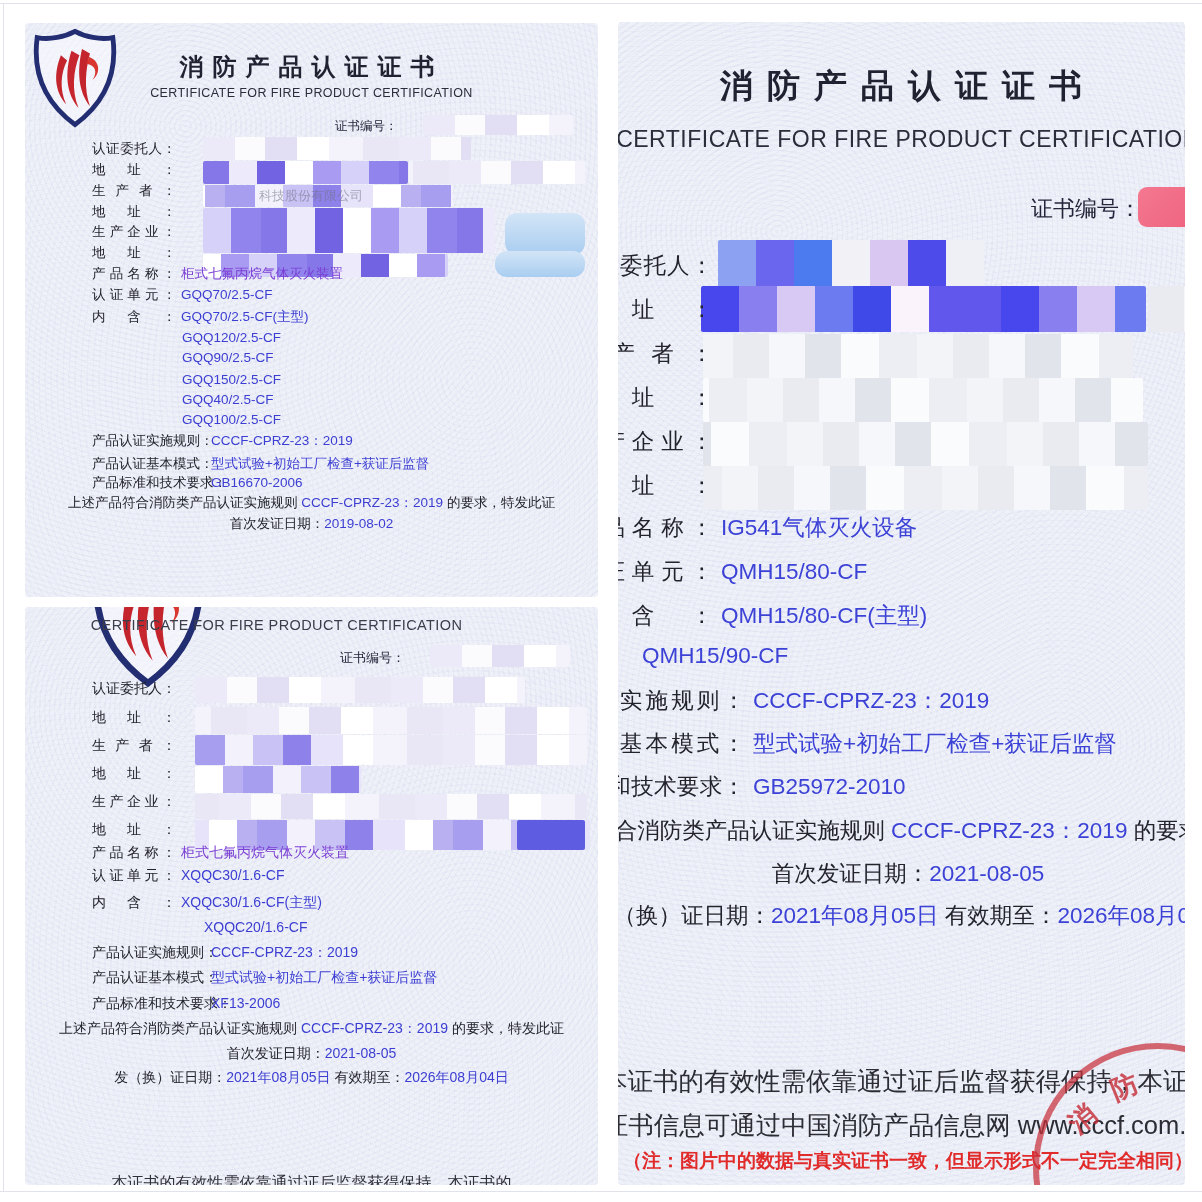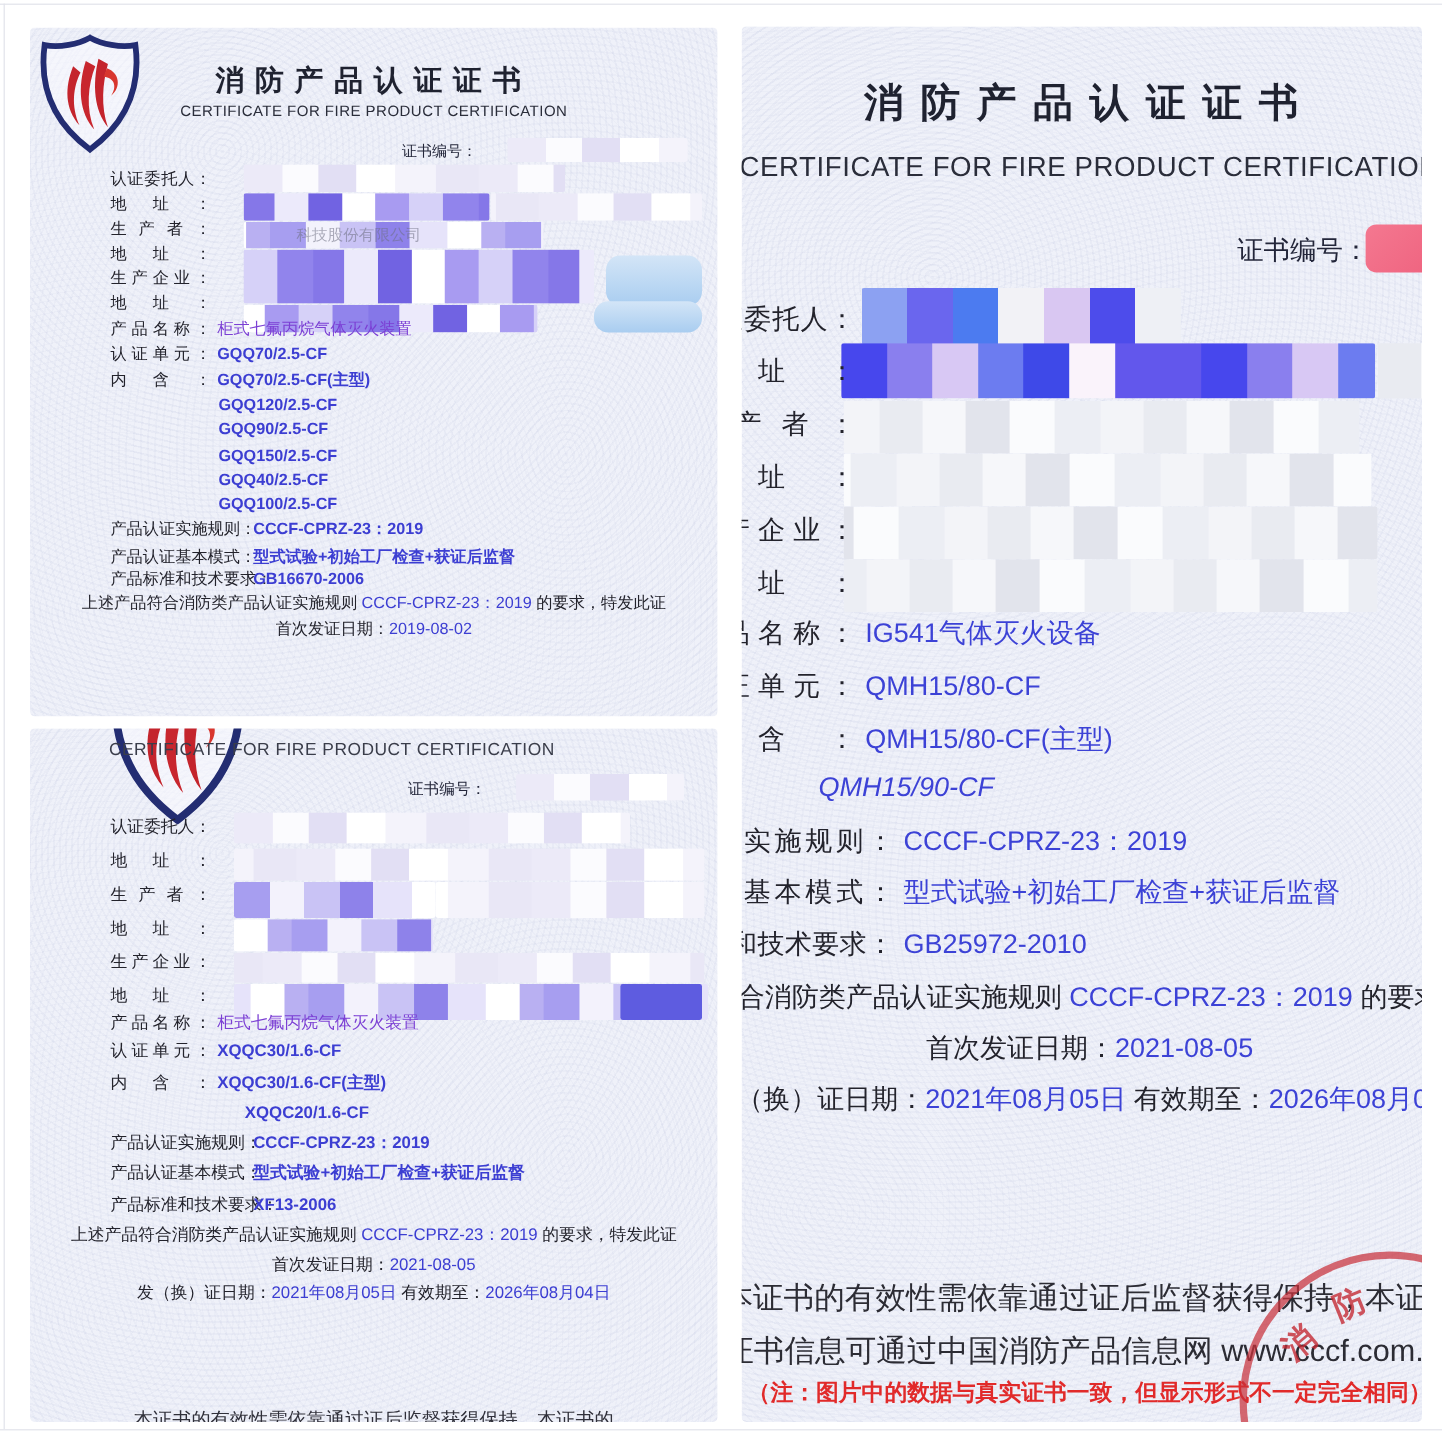--- a/index.html
+++ b/index.html
@@ -24,38 +24,38 @@
   .p-r {left:618px;top:22px;width:567px;height:1163px;}
 
   
   .ctitle{position:absolute;left:0;right:0;text-align:center;font-weight:600;color:#1f2230;}
   .csub{position:absolute;left:0;right:0;text-align:center;color:#2a2d3a;}
   .certno{position:absolute;white-space:nowrap;color:#23263a;}
   .fr{position:absolute;white-space:nowrap;left:67px;height:20px;}
   .lb{display:inline-block;text-align:justify;text-align-last:justify;color:#23232c;vertical-align:baseline;}
   .lb.s{width:84px;}
   .lb.l{width:114px;}
-  .vv{color:#3c3ed2;margin-left:5px;font-weight:bold;}
+  .vv{color:#3c3ed2;margin-left:5px;}
   .vp{color:#7b3fd4;margin-left:5px;}
   .off-s{margin-left:90px;}
   .off-s2{margin-left:112px;}
   .cr{position:absolute;left:0;right:0;text-align:center;white-space:nowrap;}
   .dk{color:#23232c;} .bl-t{color:#3c3ed2;}
   .cert-s{font-size:13.5px;}
   .footer-cut{position:absolute;left:0;right:0;text-align:center;color:#30303a;font-size:16px;white-space:nowrap;}
 
   
   .rinner{position:absolute;left:-125px;top:0;width:830px;height:100%;font-size:22.5px;}
   .rfr{position:absolute;white-space:nowrap;left:80px;height:34px;}
   .rfr-l{left:24px;}
   .rlb{display:inline-block;text-align:justify;text-align-last:justify;color:#23232c;}
   .rlb.s{width:140px;}
   .rlb.l{width:228px;}
   .rvv{color:#3c42d6;margin-left:8px;}
-  .off-r{margin-left:109px;font-style:italic;}
+  .off-r{margin-left:69px;}
   .rcr{position:absolute;left:0;right:0;text-align:center;white-space:nowrap;}
   .rfoot{position:absolute;left:0;right:0;text-align:center;white-space:nowrap;color:#2c2c34;font-size:25.5px;font-weight:500;}
   .rnote{position:absolute;left:0;right:0;text-align:center;white-space:nowrap;color:#e12a2a;font-size:19px;font-weight:700;}
 
   
   .mos{position:absolute;border-radius:2px;background-size:196px 100%;}
   .mA{background-image:repeating-linear-gradient(90deg,#8577e8 0 26px,#eceafb 26px 54px,#7163e2 54px 82px,#ffffff 82px 110px,#a89bf1 110px 138px,#d6d1f8 138px 166px,#9184ec 166px 196px);}
   .mB{background-image:repeating-linear-gradient(90deg,#a79ef0 0 30px,#f3f2fc 30px 58px,#c9c3f5 58px 88px,#8e82ea 88px 116px,#e6e3fa 116px 148px,#ffffff 148px 176px,#b9b0f2 176px 196px);}
   .mC{background-image:repeating-linear-gradient(90deg,#eceaf8 0 32px,#fbfbfe 32px 62px,#e2dff4 62px 94px,#ffffff 94px 126px,#f4f3fb 126px 160px,#e9e7f6 160px 196px);}
   .mD{background-size:268px 100%;background-image:repeating-linear-gradient(90deg,#8ca1f2 0 38px,#6a66ee 38px 76px,#4c7bf0 76px 114px,#f2f2f6 114px 152px,#d9c7f2 152px 190px,#4d4ceb 190px 228px,#eef0f5 228px 268px);}
@@ -95,21 +95,21 @@
   </div>
   <div class="ctitle" style="top:28px;font-size:24px;letter-spacing:9px;">消防产品认证证书</div>
   <div class="csub" style="top:63px;font-size:12.5px;letter-spacing:.4px;">CERTIFICATE FOR FIRE PRODUCT CERTIFICATION</div>
   <div class="certno" style="left:310px;top:95px;font-size:12.5px;">证书编号：</div>
   <div class="mos mC" style="left:398px;top:92px;width:150px;height:20px;"></div>
 
   <div class="mos mC" style="left:178px;top:114px;width:268px;height:23px;"></div>
   <div class="mos mA" style="left:178px;top:138px;width:205px;height:23px;"></div>
   <div class="mos mC" style="left:384px;top:138px;width:176px;height:23px;background-position:40px 0;"></div>
   <div class="mos mB" style="left:178px;top:162px;width:250px;height:22px;background-position:22px 0;"></div>
-  <div class="ghost" style="left:222px;top:164px;">科技股份有限公司</div>
+  <div class="ghost" style="left:234px;top:164px;">科技股份有限公司</div>
   <div class="mos mA" style="left:178px;top:185px;width:292px;height:45px;background-position:58px 0;"></div>
   <div class="blob" style="left:480px;top:190px;width:80px;height:42px;"></div>
   <div class="mos mA" style="left:178px;top:231px;width:245px;height:23px;background-position:104px 0;"></div>
   <div class="blob" style="left:470px;top:228px;width:90px;height:26px;"></div>
 
   <div class="fr" style="top:117px;"><span class="lb s">认证委托人：</span></div>
   <div class="fr" style="top:138px;"><span class="lb s">地址：</span></div>
   <div class="fr" style="top:159px;"><span class="lb s">生产者：</span></div>
   <div class="fr" style="top:180px;"><span class="lb s">地址：</span></div>
   <div class="fr" style="top:200px;"><span class="lb s">生产企业：</span></div>

